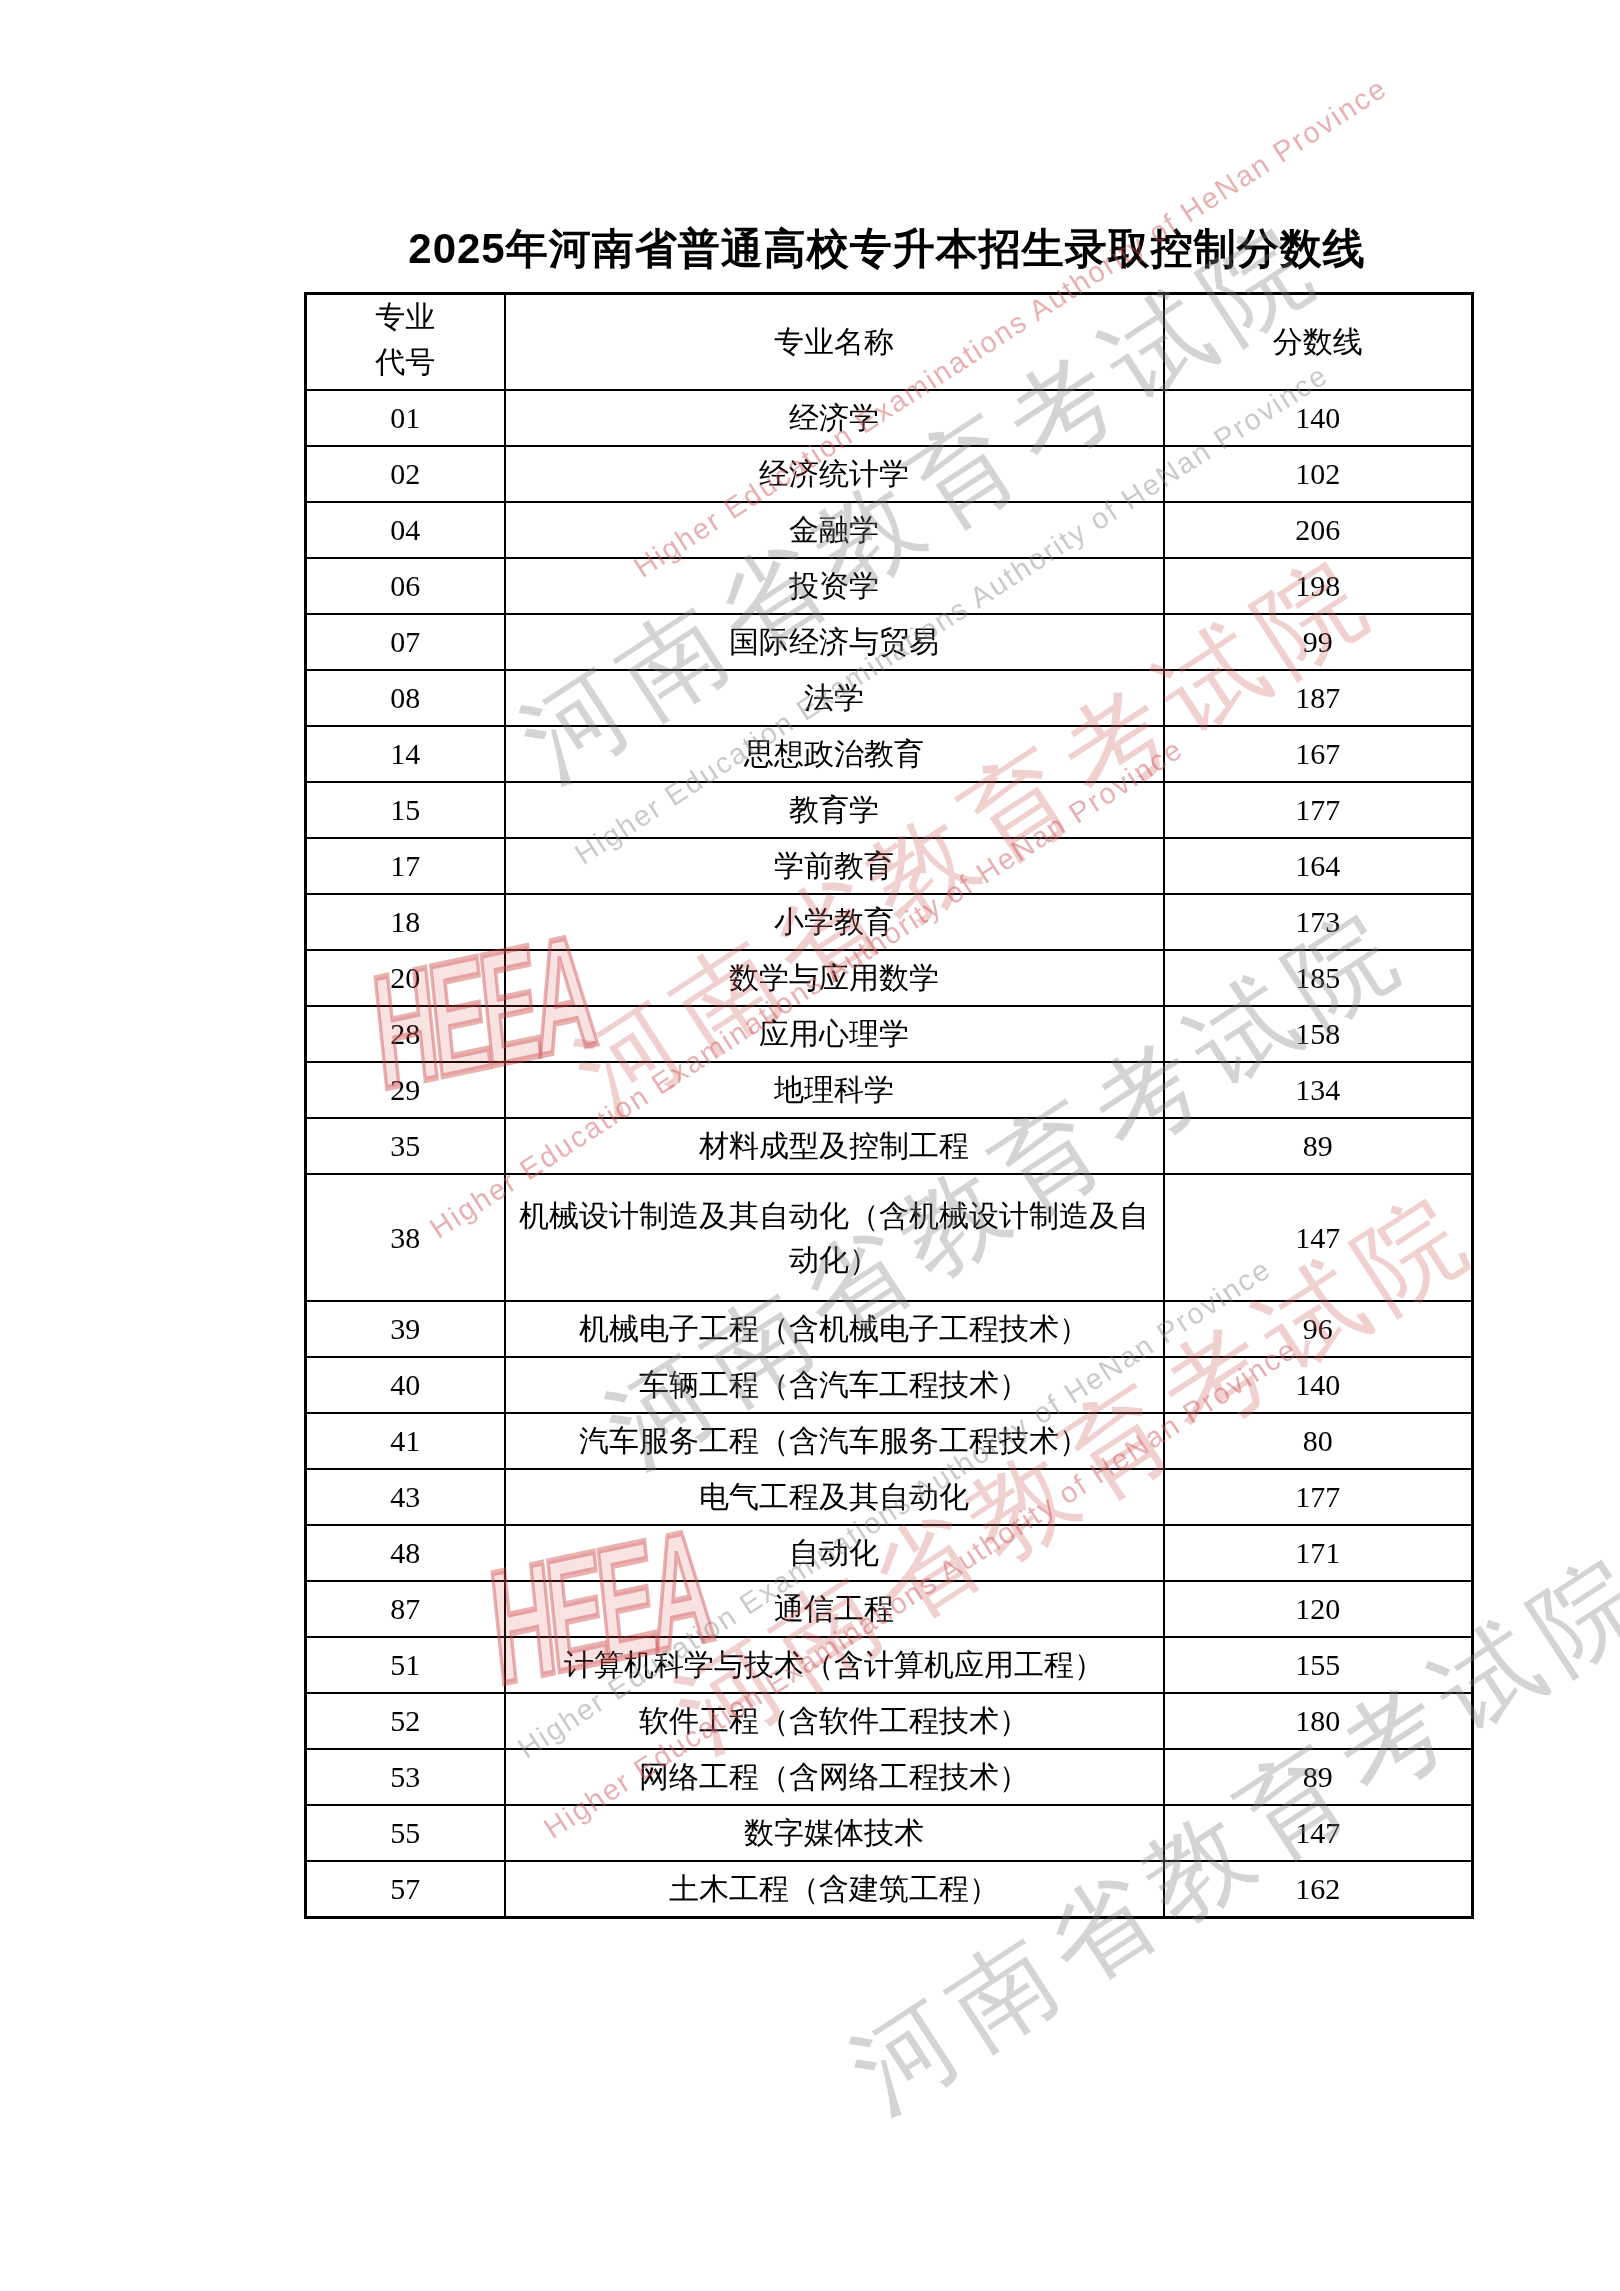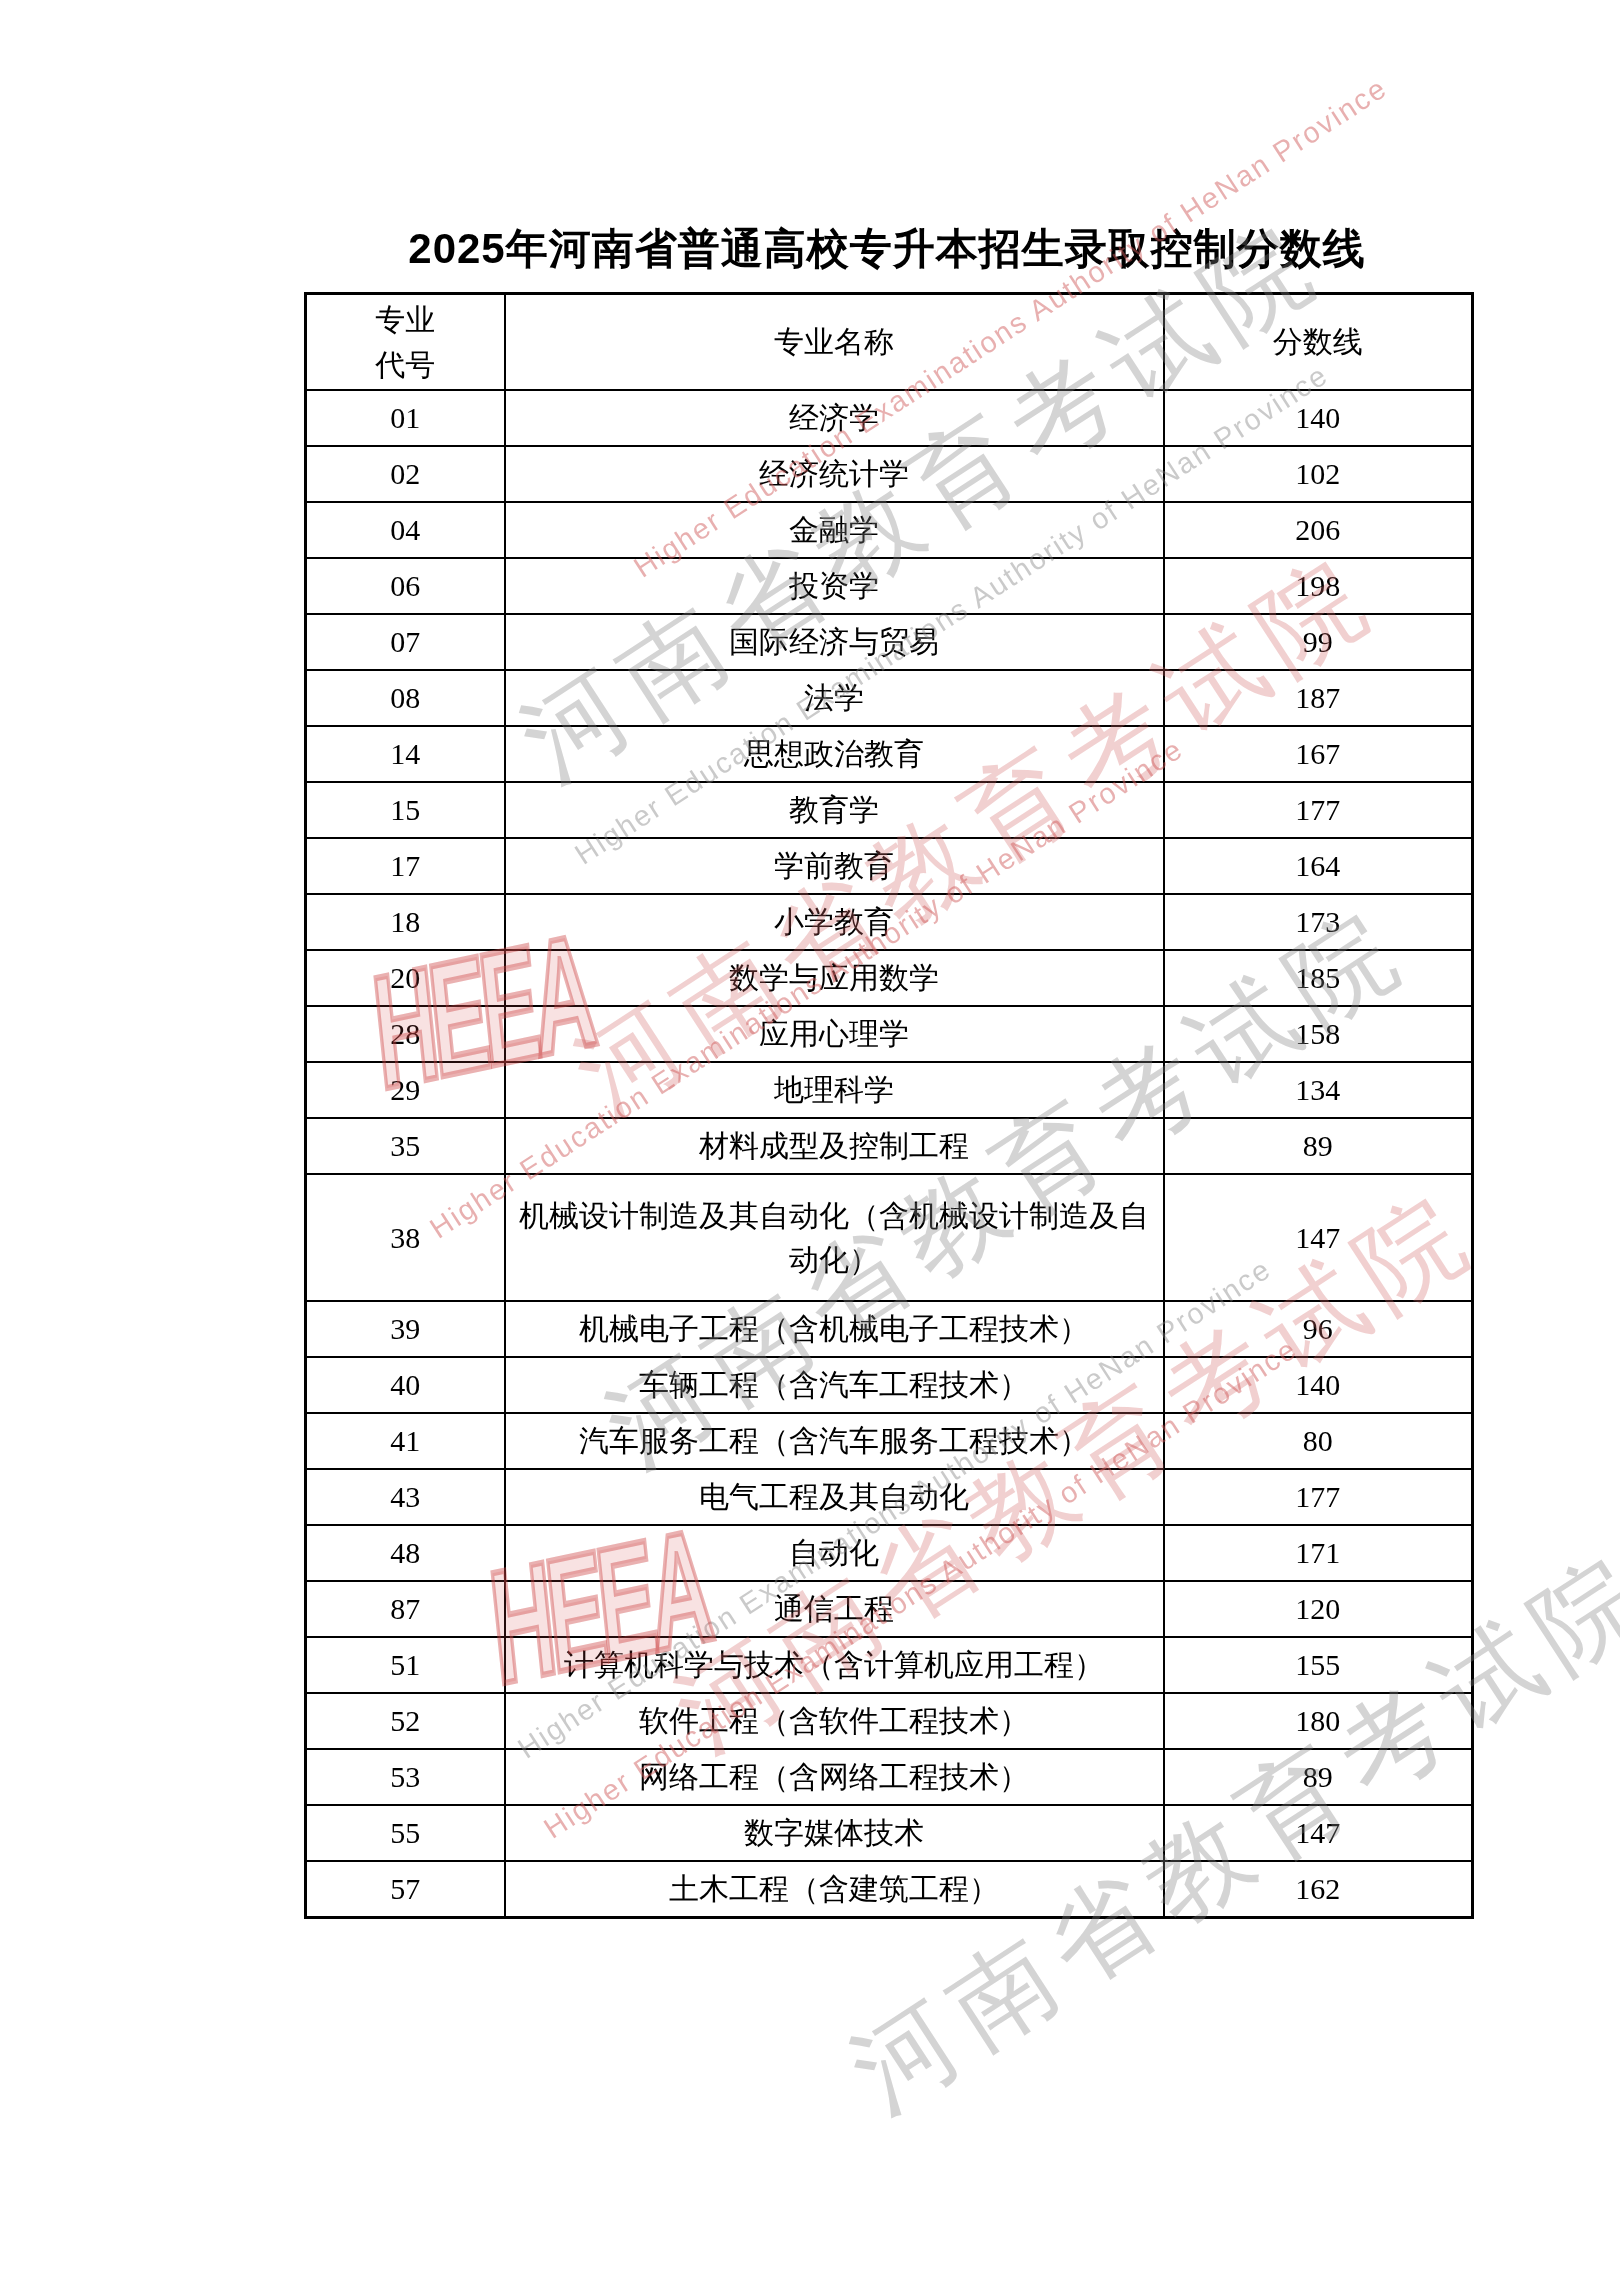--- a/index.html
+++ b/index.html
@@ -42,21 +42,21 @@
     vertical-align:middle;
     font-size:30px;
     font-weight:400;
     padding:0 5.9px;
     line-height:1.45;
     background:transparent;
   }
   .score-table thead th{height:94px;}
   .score-table tbody td{height:54px;}
   .score-table tr.tall td{height:125px;}
-  .code-wrap{display:inline-block;line-height:1.5;}
+  .code-wrap{display:inline-block;line-height:1.5;font-family:Liberation Mono, monospace;}
   
   .wm-layer{position:absolute;inset:0;z-index:3;pointer-events:none;}
   .wm{
     position:absolute;
     transform-origin:left center;
     white-space:nowrap;
     transform:rotate(-33deg);
   }
   .wm-cn{
     font-size:102px;

